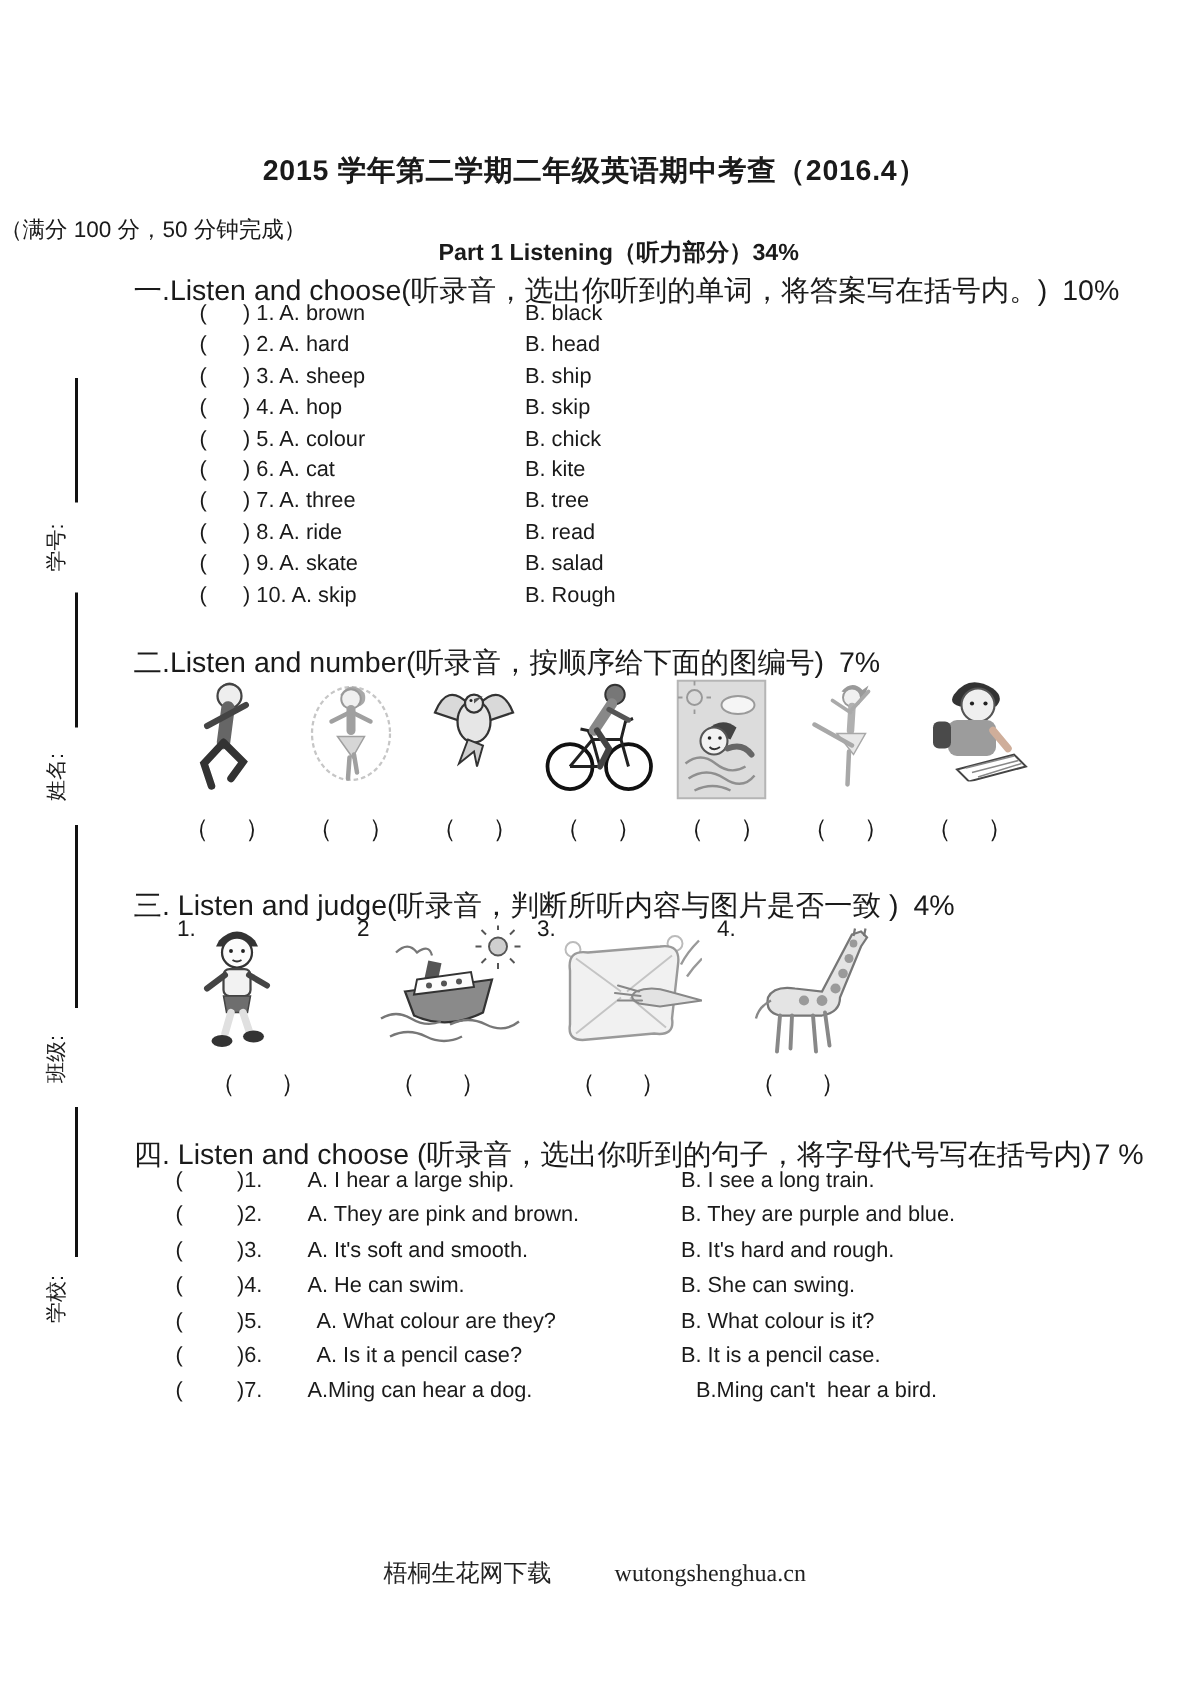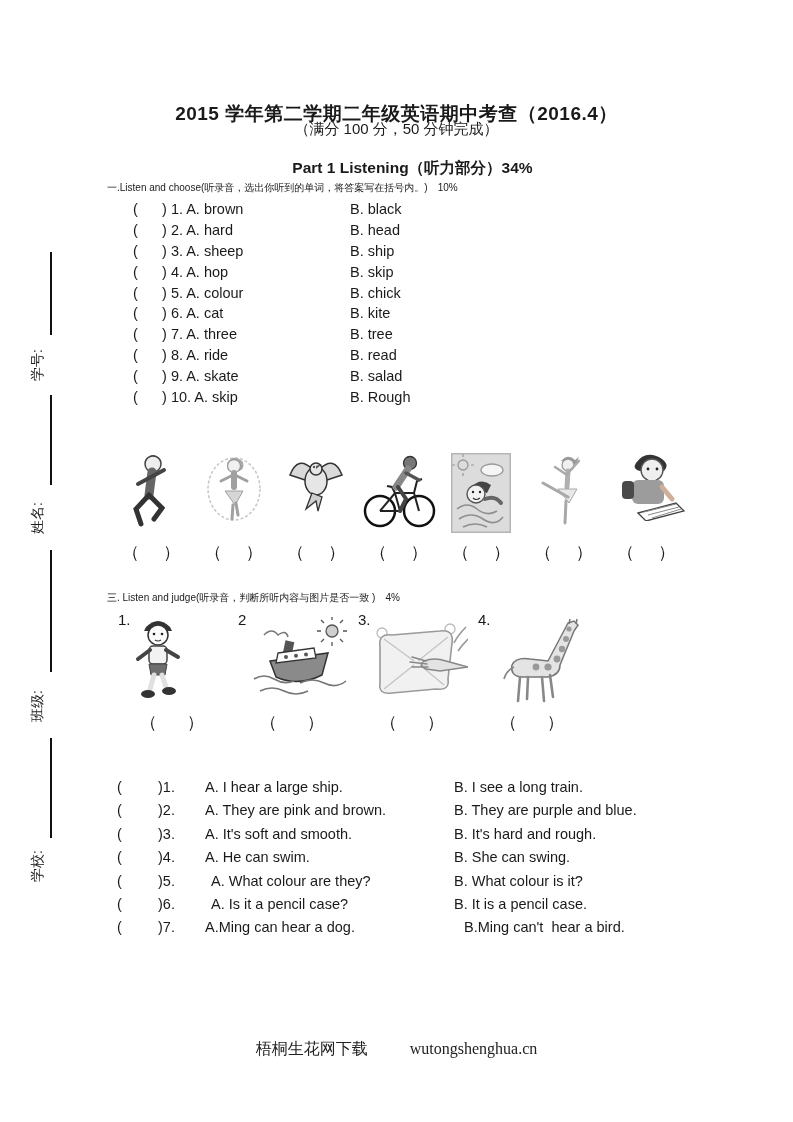--- a/index.html
+++ b/index.html
@@ -5,25 +5,25 @@
   html,body{margin:0;padding:0;background:#fff;}
   .page{position:relative;width:793px;height:1122px;background:#fff;overflow:hidden;
         font-family:"Liberation Sans",sans-serif;color:#1a1a1a;}
   
   .vline{position:absolute;left:50px;width:2px;background:#111;}
   .vlabel{position:absolute;left:8px;width:62px;height:20px;text-align:center;
           font-size:14px;transform:rotate(-90deg);transform-origin:center;white-space:nowrap;}
   
   .title{position:absolute;top:101px;left:0;width:100%;text-align:center;
          font-size:19px;font-weight:bold;letter-spacing:.5px;}
-  .subtitle{position:absolute;top:120px;left:0;width:100%;text-align:center;font-size:15px;}
+  .subtitle{position:absolute;top:144px;left:0;width:100%;font-size:15px;}
   .partheader{position:absolute;top:158px;left:0;width:100%;text-align:center;
               font-size:15.5px;font-weight:bold;margin-left:16px;}
   
-  .sechead{position:absolute;left:107px;font-size:10px;white-space:nowrap;}
+  .sechead{position:absolute;left:89px;font-size:19px;white-space:nowrap;}
   .sechead .score{margin-left:10px;}
   
   .s1rows{position:absolute;top:201px;left:103px;width:600px;font-size:14.5px;}
   .s1row{position:relative;height:20.9px;}
   .s1row .po{position:absolute;left:30px;}
   .s1row .grp{position:absolute;left:59px;white-space:pre;}
   .s1row .ob{position:absolute;left:247px;white-space:pre;}
   
   .pics7{position:absolute;top:453px;left:110px;width:578px;display:flex;}
   .pics7 .cell{width:82.5px;height:82px;display:flex;align-items:flex-start;justify-content:center;}
@@ -118,20 +118,23 @@
         <span class="grp"><span>)</span> <span>9.</span> <span>A. skate</span></span>
         <span class="ob">B. salad</span>
       </div>
     <div class="s1row">
         <span class="po">(</span>
         <span class="grp"><span>)</span> <span>10.</span> <span>A. skip</span></span>
         <span class="ob">B. Rough</span>
       </div>
   </div>
 
+  <div class="sechead" style="top:429px;">
+    <span>二.Listen and number(听录音，按顺序给下面的图编号)</span><span class="score">7%</span>
+  </div>
   <div class="pics7">
     <div class="cell">
       <svg width="52" height="78" viewBox="0 0 52 78">
         <path d="M20 7 Q28 -3 36 7 L34 11 L22 11 Z" fill="#555"></path>
         <circle cx="28" cy="11" r="8" fill="#eee" stroke="#444" stroke-width="1.5"></circle>
         <path d="M27 19 L24 42" stroke="#666" stroke-width="9" stroke-linecap="round"></path>
         <path d="M26 24 L13 31 M26 24 L39 17" stroke="#444" stroke-width="4" fill="none" stroke-linecap="round"></path>
         <path d="M24 42 L11 56 L16 71 M24 42 L37 55 L29 66" stroke="#333" stroke-width="5" fill="none" stroke-linecap="round"></path>
       </svg>
     </div>
@@ -291,20 +294,23 @@
       </div>
     </div>
   </div>
   <div class="parens4">
     <div class="cell"><span>（</span><span class="gap"></span><span>）</span></div>
     <div class="cell"><span>（</span><span class="gap"></span><span>）</span></div>
     <div class="cell"><span>（</span><span class="gap"></span><span>）</span></div>
     <div class="cell"><span>（</span><span class="gap"></span><span>）</span></div>
   </div>
 
+  <div class="sechead" style="top:757px;">
+    <span>四. Listen and choose (听录音，选出你听到的句子，将字母代号写在括号内)</span><span class="score" style="margin-left:2px;">7 %</span>
+  </div>
   <div class="s4rows">
     <div class="s4row">
         <span class="po">(</span>
         <span class="grp"><span>)</span><span>1.</span></span>
         <span class="oa">A. I hear a large ship.</span>
         <span class="ob">B. I see a long train.</span>
       </div>
     <div class="s4row">
         <span class="po">(</span>
         <span class="grp"><span>)</span><span>2.</span></span>

